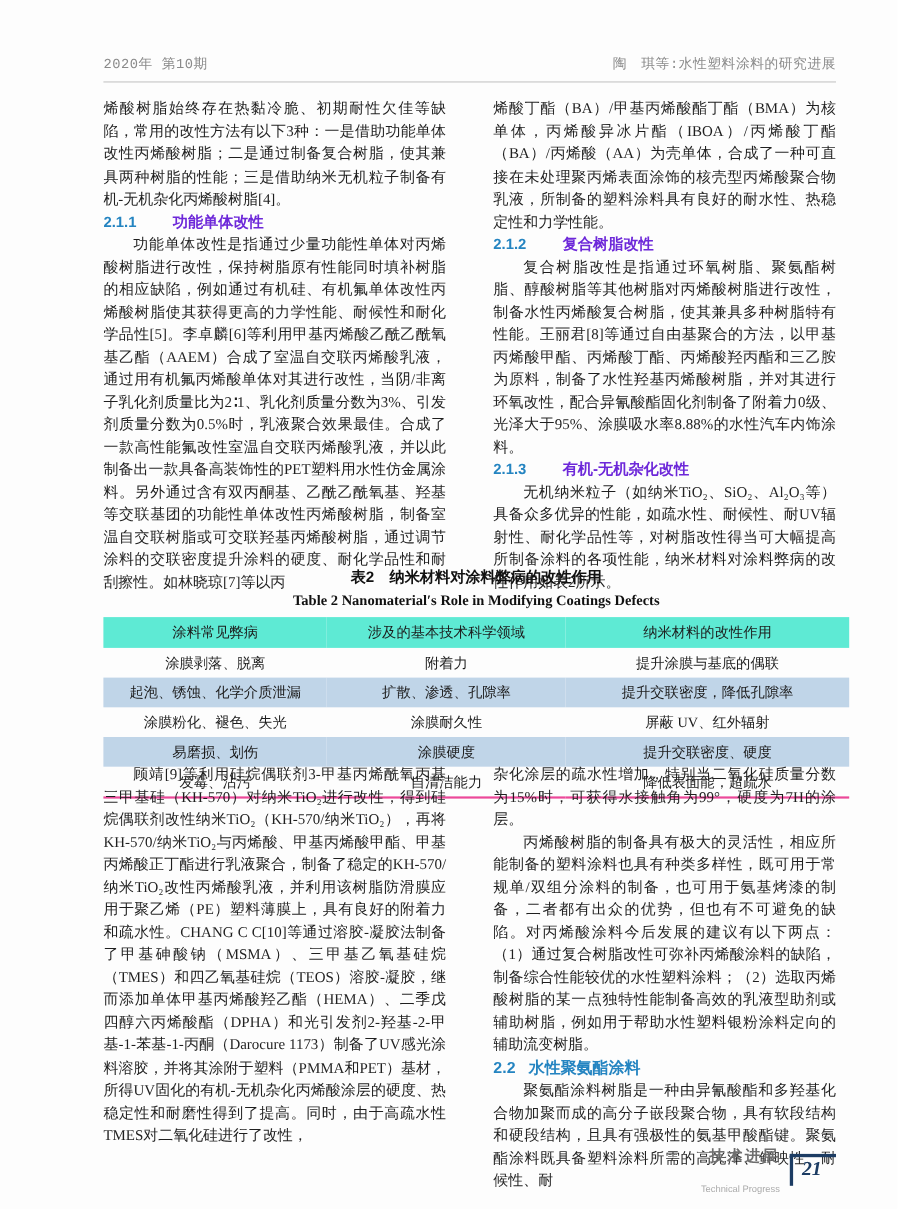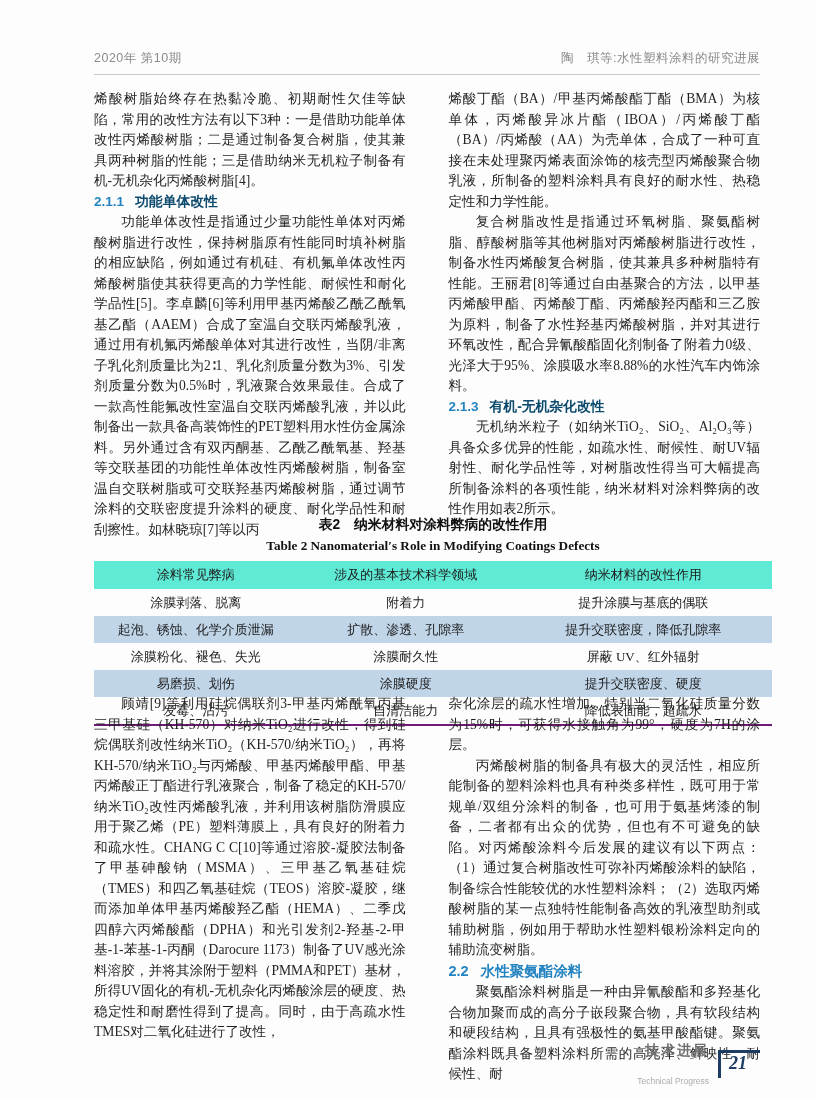--- a/index.html
+++ b/index.html
@@ -6,38 +6,39 @@
   .page {
     position:relative; width:816px; height:1099px; background:#fdfdfd;
     font-family:"Liberation Serif","DejaVu Serif",serif; color:#1f1f1f;
     overflow:hidden;
   }
   
   .running-header {
     position:absolute; top:50px; left:94px; right:56px;
     display:flex; justify-content:space-between; align-items:flex-end;
     padding-bottom:7px; border-bottom:1px solid #c6c6c6;
-    font-family:Liberation Sans, sans-serif;
+    font-family:Liberation Mono, monospace;
     font-size:12.5px; color:#8a8a8a; letter-spacing:0.5px;
   }
   
   .cols { position:absolute; left:94px; right:56px; display:flex; gap:43px; }
   .cols-top { top:89px; }
   .cols-bottom { top:694px; }
   .col { flex:1; font-size:13.6px; line-height:20.5px; text-align:justify; }
   .col p { margin:0; }
   .ind { text-indent:2em; }
   .h3 { margin:1px 0; white-space:nowrap; }
   .h3 .num {
     color:#2484c1; font-family:"Liberation Sans","DejaVu Sans",sans-serif;
     font-weight:bold; margin-right:11px; font-size:13.5px;
   }
   .h3 .ttl {
-    font-weight:bold; color:#0c4a6e; font-size:13.8px;
+    font-weight:bold; color:#6d28d9; font-size:13.8px;
     font-family:"Liberation Sans","DejaVu Sans",sans-serif;
+    margin-left:22px;
   }
   .h2 { margin:3px 0 2px 0; white-space:nowrap; }
   .h2 .num, .h2 .ttl {
     color:#2484c1; font-weight:bold; font-size:14.5px;
     font-family:"Liberation Sans","DejaVu Sans",sans-serif;
   }
   .h2 .num { margin-right:12px; }
   
   .table-block { position:absolute; top:516px; left:94px; right:44px; }
   .tbl-title-cn {
@@ -48,21 +49,21 @@
     text-align:center; font-weight:bold; font-size:13.2px; color:#111;
     margin-top:4px; font-family:"Liberation Serif","DejaVu Serif",serif;
   }
   table.t2 { width:100%; border-collapse:collapse; margin-top:7px; font-size:13px; }
   table.t2 th {
     background:#5eead4; font-weight:normal; color:#1c1c1c;
     padding:5px 4px; text-align:center;
   }
   table.t2 td { padding:4.5px 4px; text-align:center; color:#1c1c1c; }
   table.t2 tbody tr:nth-child(even) { background:#c0d5e8; }
-  table.t2 tbody { border-bottom:2px solid #701a75; }
+  table.t2 tbody { border-bottom:2px solid #ec4899; }
   table.t2 col.c1 { width:30%; } table.t2 col.c2 { width:32%; } table.t2 col.c3 { width:38%; }
   
   .page-footer {
     position:absolute; top:1040px; right:56px;
     display:flex; align-items:center;
   }
   .footer-labels { text-align:right; margin-right:9px; padding-top:2px;
     font-family:"Liberation Sans","DejaVu Sans",sans-serif; }
   .footer-cn { font-size:14px; font-weight:bold; color:#6e6e6e; letter-spacing:2px; }
   .footer-en { font-size:8.5px; color:#ababab; margin-top:16px; }
@@ -86,20 +87,21 @@
   </div>
 
   <div class="cols cols-top">
     <div class="col">
       <p class="noind">烯酸树脂始终存在热黏冷脆、初期耐性欠佳等缺陷，常用的改性方法有以下3种：一是借助功能单体改性丙烯酸树脂；二是通过制备复合树脂，使其兼具两种树脂的性能；三是借助纳米无机粒子制备有机-无机杂化丙烯酸树脂[4]。</p>
       <p class="h3"><span class="num">2.1.1</span><span class="ttl">功能单体改性</span></p>
       <p class="ind">功能单体改性是指通过少量功能性单体对丙烯酸树脂进行改性，保持树脂原有性能同时填补树脂的相应缺陷，例如通过有机硅、有机氟单体改性丙烯酸树脂使其获得更高的力学性能、耐候性和耐化学品性[5]。李卓麟[6]等利用甲基丙烯酸乙酰乙酰氧基乙酯（AAEM）合成了室温自交联丙烯酸乳液，通过用有机氟丙烯酸单体对其进行改性，当阴/非离子乳化剂质量比为2∶1、乳化剂质量分数为3%、引发剂质量分数为0.5%时，乳液聚合效果最佳。合成了一款高性能氟改性室温自交联丙烯酸乳液，并以此制备出一款具备高装饰性的PET塑料用水性仿金属涂料。另外通过含有双丙酮基、乙酰乙酰氧基、羟基等交联基团的功能性单体改性丙烯酸树脂，制备室温自交联树脂或可交联羟基丙烯酸树脂，通过调节涂料的交联密度提升涂料的硬度、耐化学品性和耐刮擦性。如林晓琼[7]等以丙</p>
     </div>
     <div class="col">
       <p class="noind">烯酸丁酯（BA）/甲基丙烯酸酯丁酯（BMA）为核单体，丙烯酸异冰片酯（IBOA）/丙烯酸丁酯（BA）/丙烯酸（AA）为壳单体，合成了一种可直接在未处理聚丙烯表面涂饰的核壳型丙烯酸聚合物乳液，所制备的塑料涂料具有良好的耐水性、热稳定性和力学性能。</p>
+      <p class="h3"><span class="num">2.1.2</span><span class="ttl">复合树脂改性</span></p>
       <p class="ind">复合树脂改性是指通过环氧树脂、聚氨酯树脂、醇酸树脂等其他树脂对丙烯酸树脂进行改性，制备水性丙烯酸复合树脂，使其兼具多种树脂特有性能。王丽君[8]等通过自由基聚合的方法，以甲基丙烯酸甲酯、丙烯酸丁酯、丙烯酸羟丙酯和三乙胺为原料，制备了水性羟基丙烯酸树脂，并对其进行环氧改性，配合异氰酸酯固化剂制备了附着力0级、光泽大于95%、涂膜吸水率8.88%的水性汽车内饰涂料。</p>
       <p class="h3"><span class="num">2.1.3</span><span class="ttl">有机-无机杂化改性</span></p>
       <p class="ind">无机纳米粒子（如纳米TiO₂、SiO₂、Al₂O₃等）具备众多优异的性能，如疏水性、耐候性、耐UV辐射性、耐化学品性等，对树脂改性得当可大幅提高所制备涂料的各项性能，纳米材料对涂料弊病的改性作用如表2所示。</p>
     </div>
   </div>
 
   <div class="table-block">
     <div class="tbl-title-cn">表2　纳米材料对涂料弊病的改性作用</div>
     <div class="tbl-title-en">Table 2 Nanomaterial′s Role in Modifying Coatings Defects</div>
     <table class="t2">

